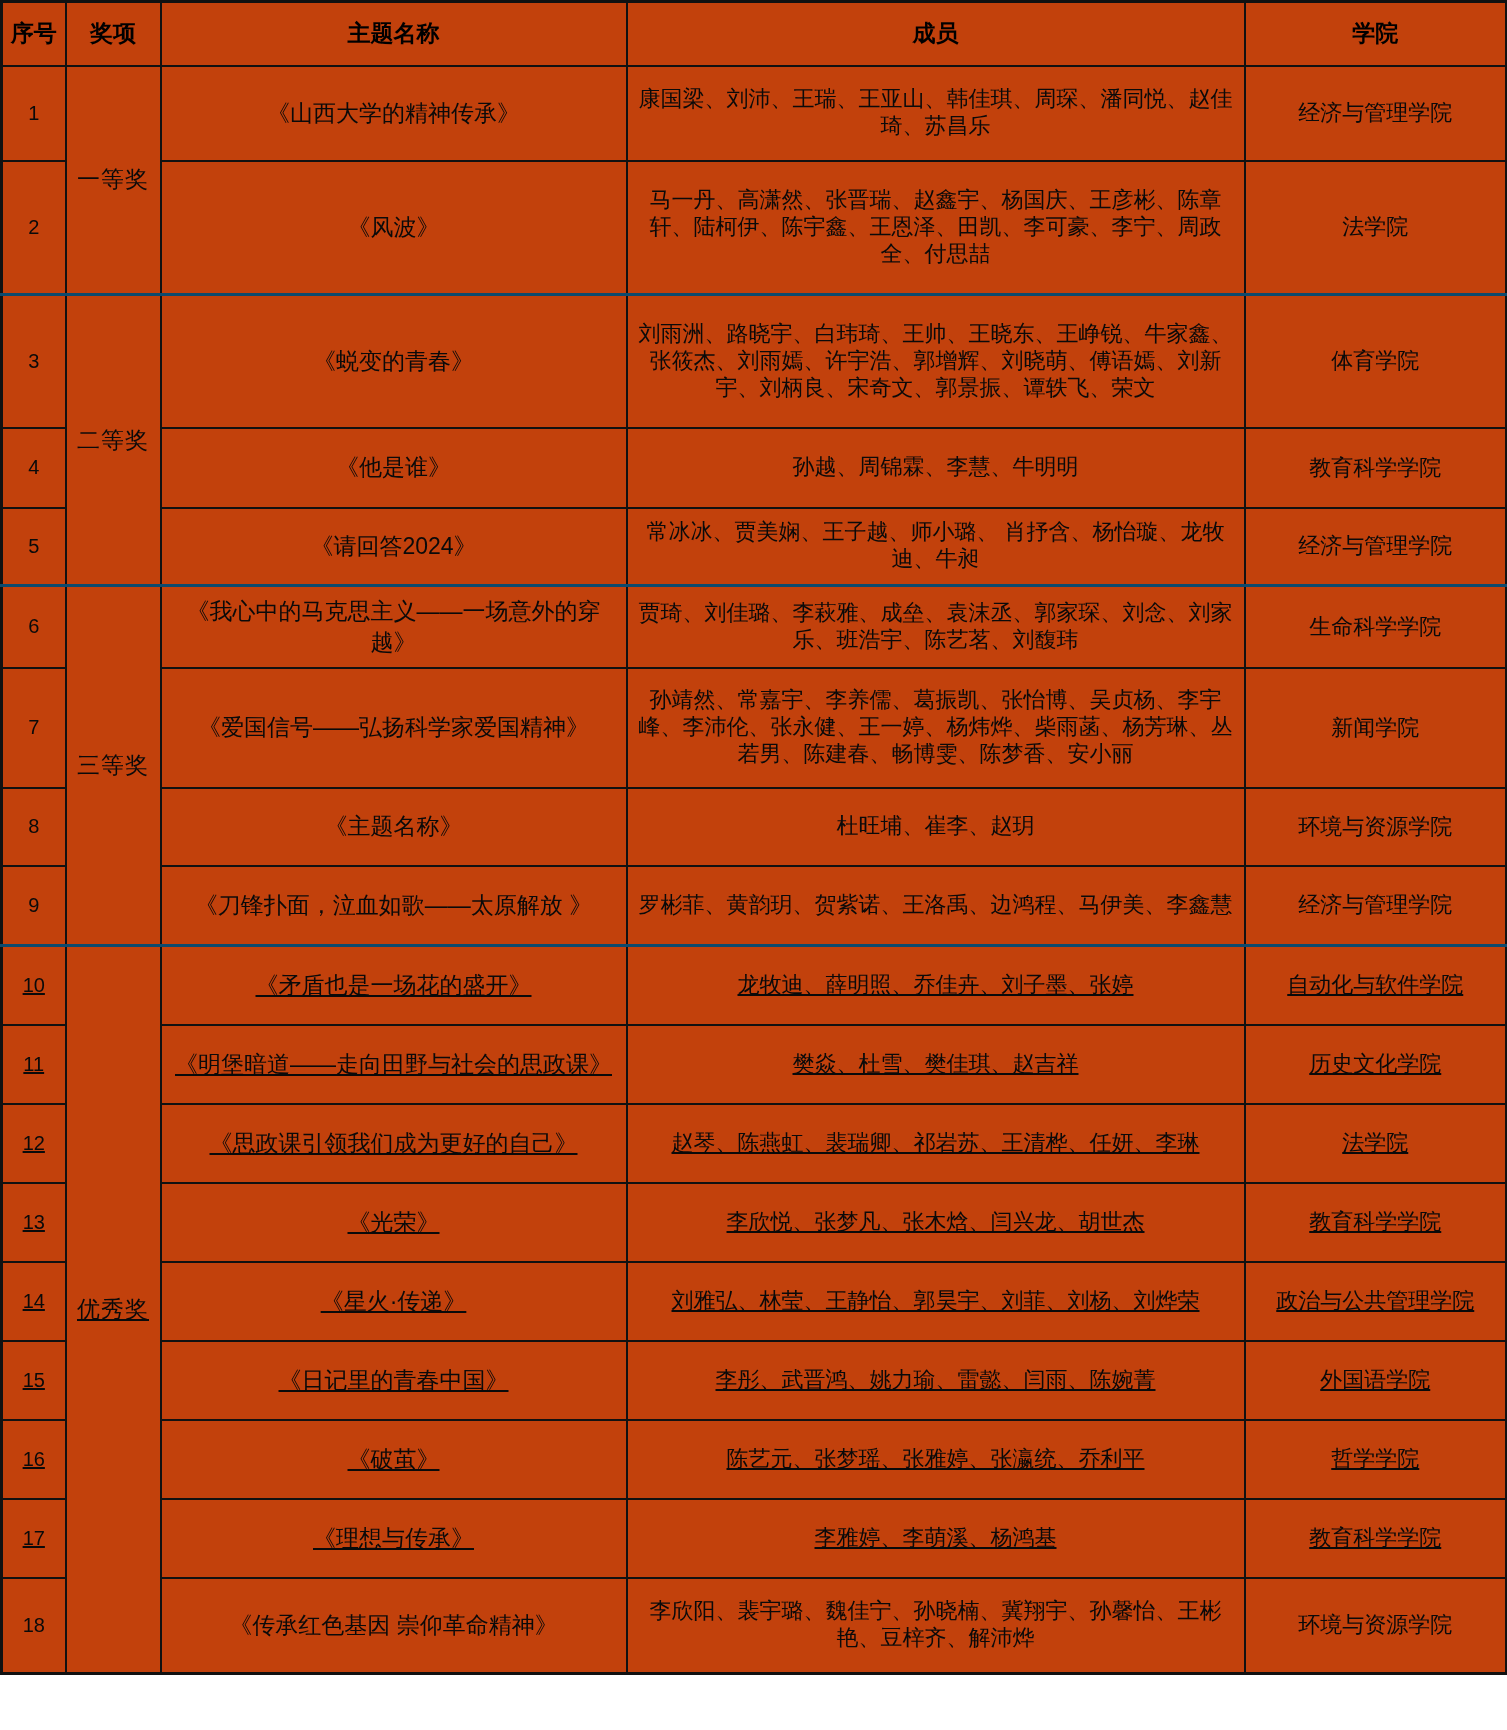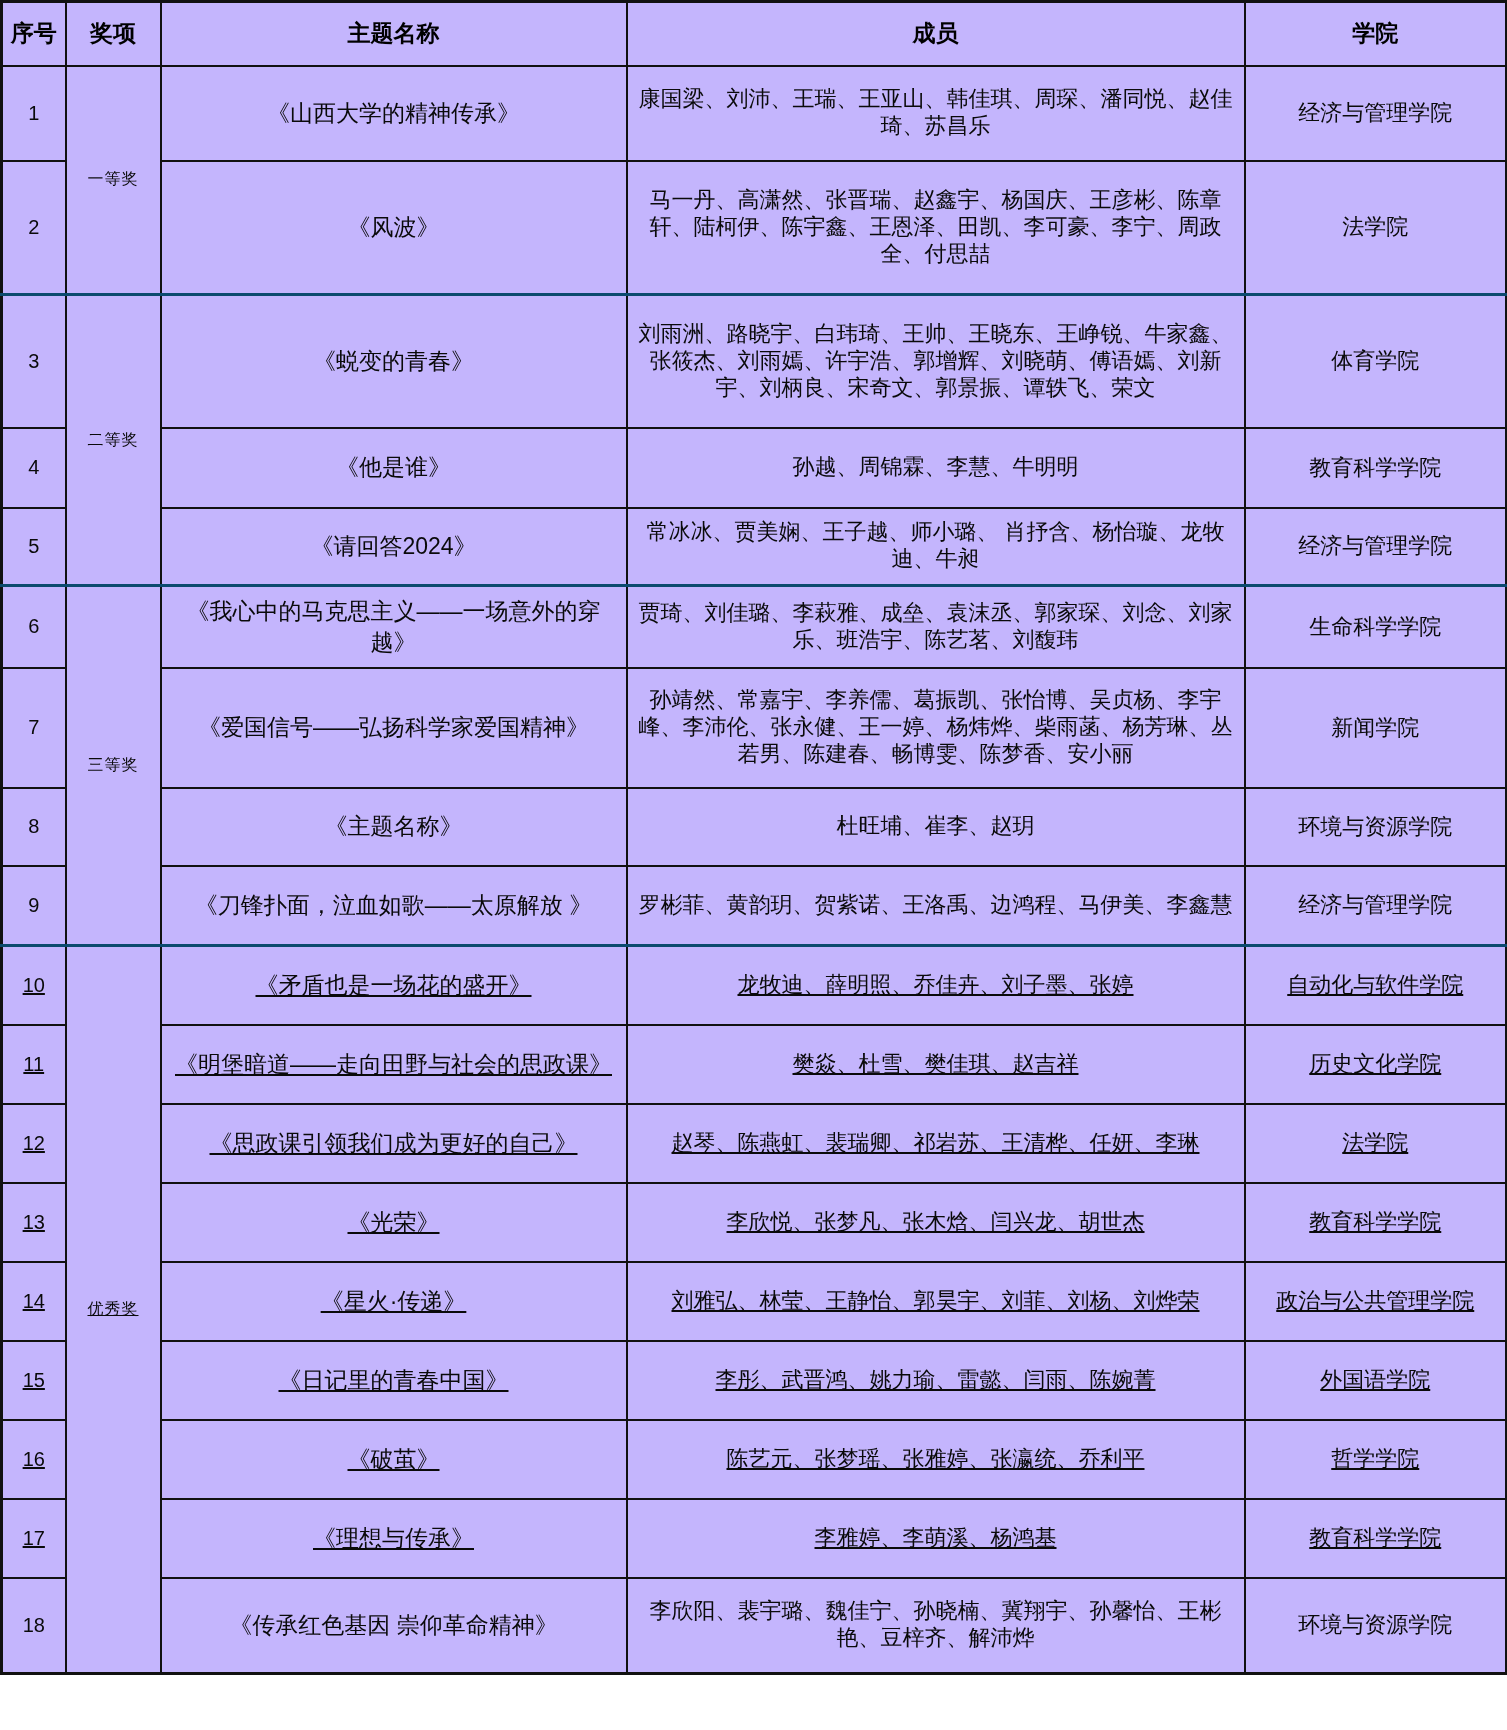--- a/index.html
+++ b/index.html
@@ -13,21 +13,21 @@
   }
   .sheet {
     width: 1507px;
     box-sizing: border-box;
   }
   table.awards-table {
     width: 1505px;
     border-collapse: collapse;
     table-layout: fixed;
     border: 3px solid #111;
-    background: #c4b5fd;
+    background: #c2410c;
   }
   col.c-no      { width: 64px; }
   col.c-award   { width: 95px; }
   col.c-title   { width: 466px; }
   col.c-members { width: 618px; }
   col.c-college { width: 262px; }
 
   th, td {
     border: 2px solid #111;
     text-align: center;
@@ -41,21 +41,21 @@
   th {
     font-size: 23px;
     font-weight: bold;
     color: #000;
   }
   td.no {
     font-size: 20px;
     font-weight: normal;
   }
   td.award {
-    font-size: 16px;
+    font-size: 23px;
     letter-spacing: 1px;
   }
   td.title {
     font-size: 23px;
     border-radius: 30px;
   }
   td.members {
     font-size: 22px;
     line-height: 1.22;
     padding: 10px 2px;

